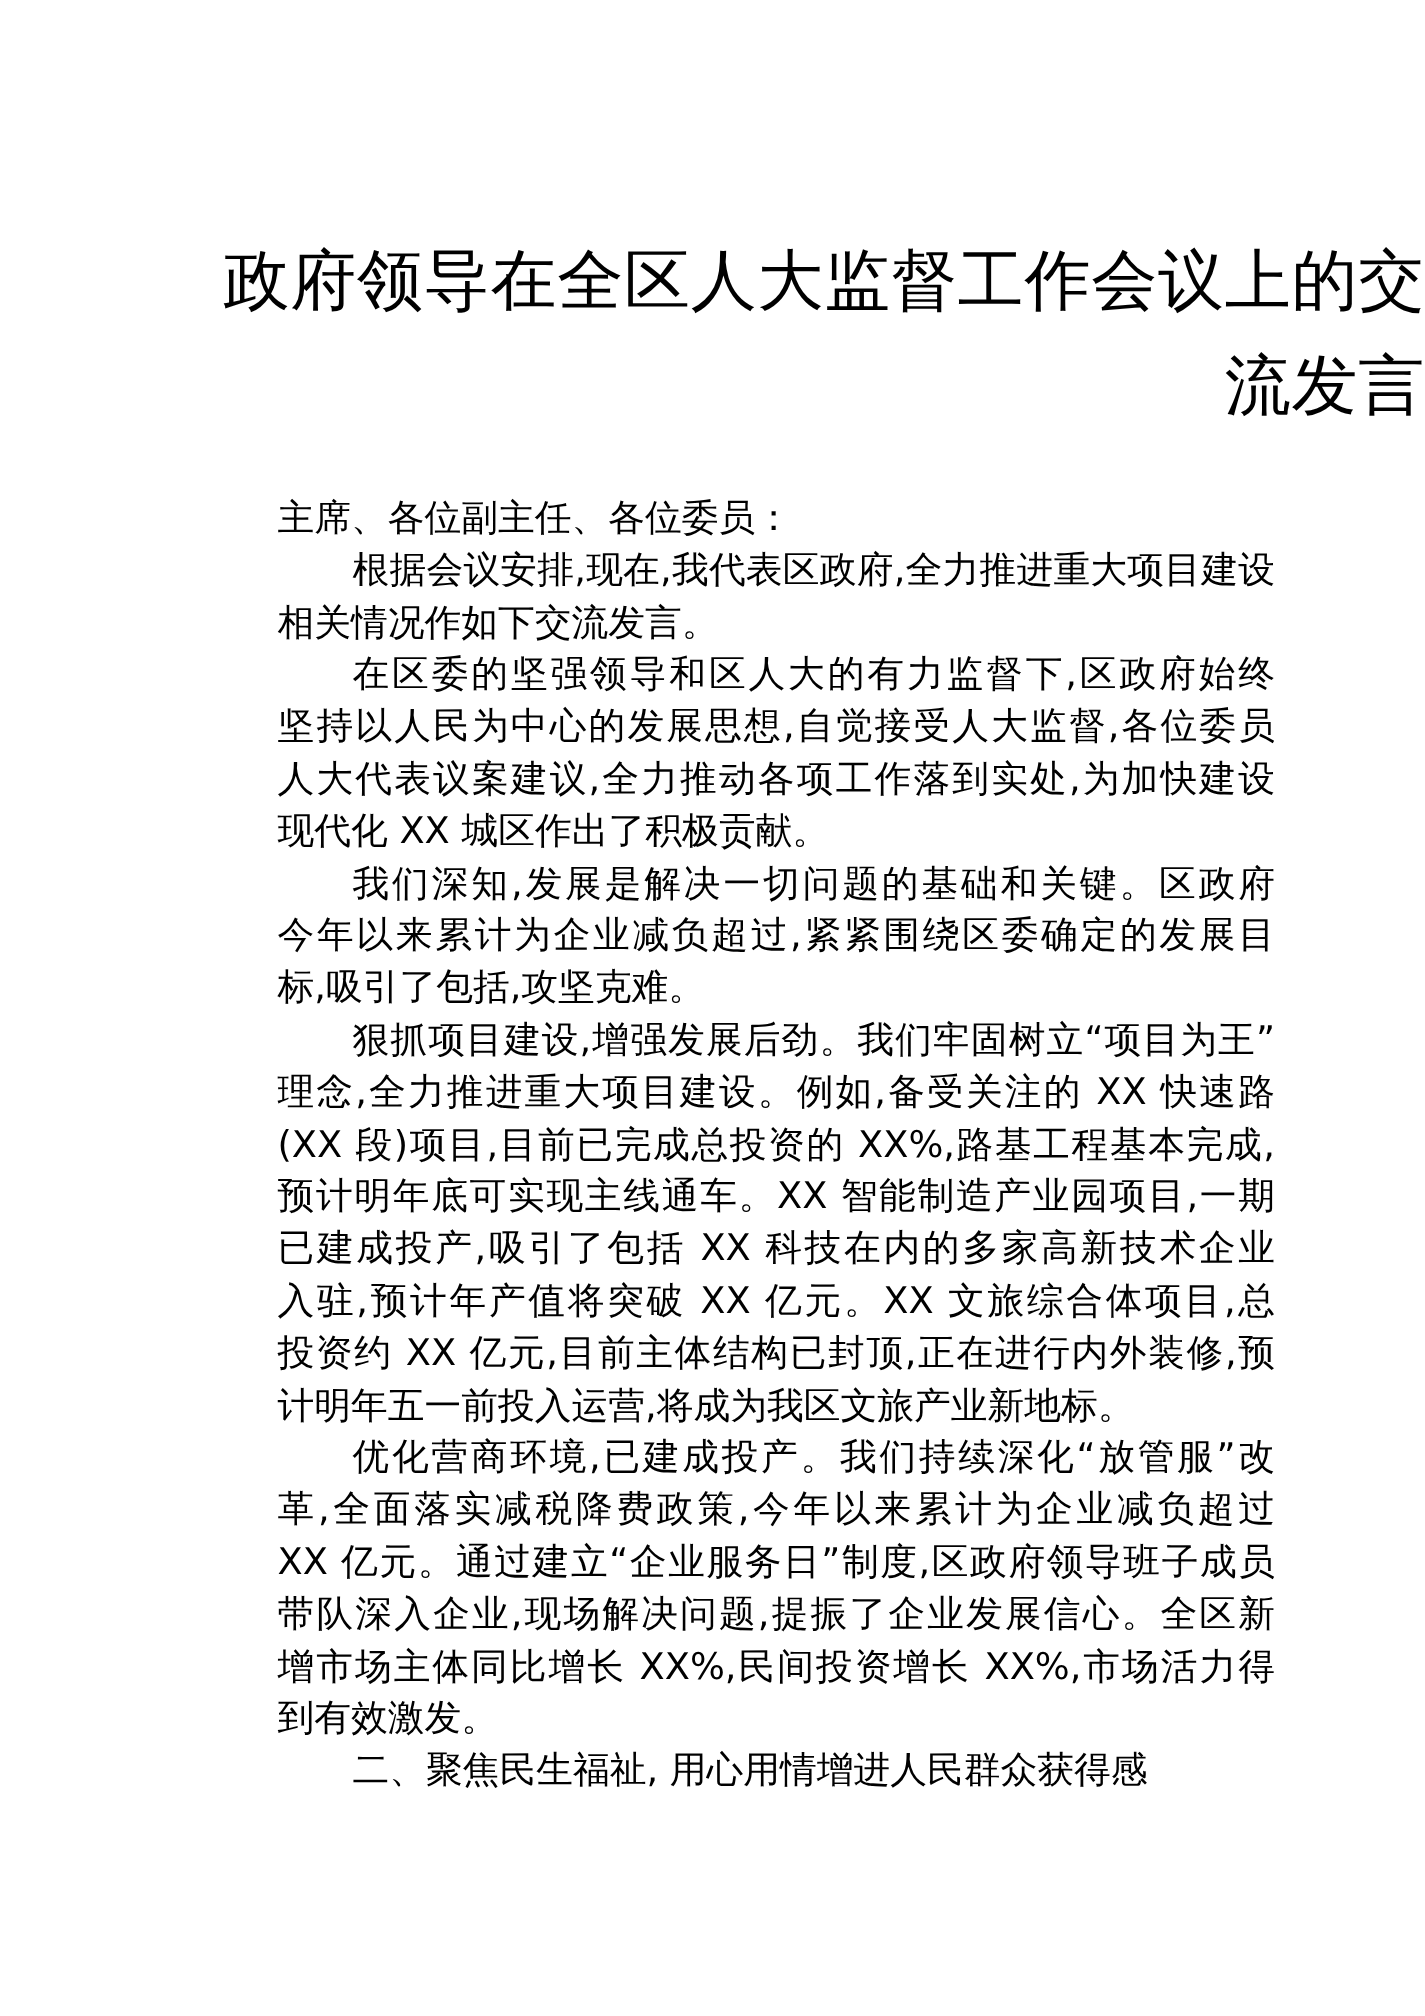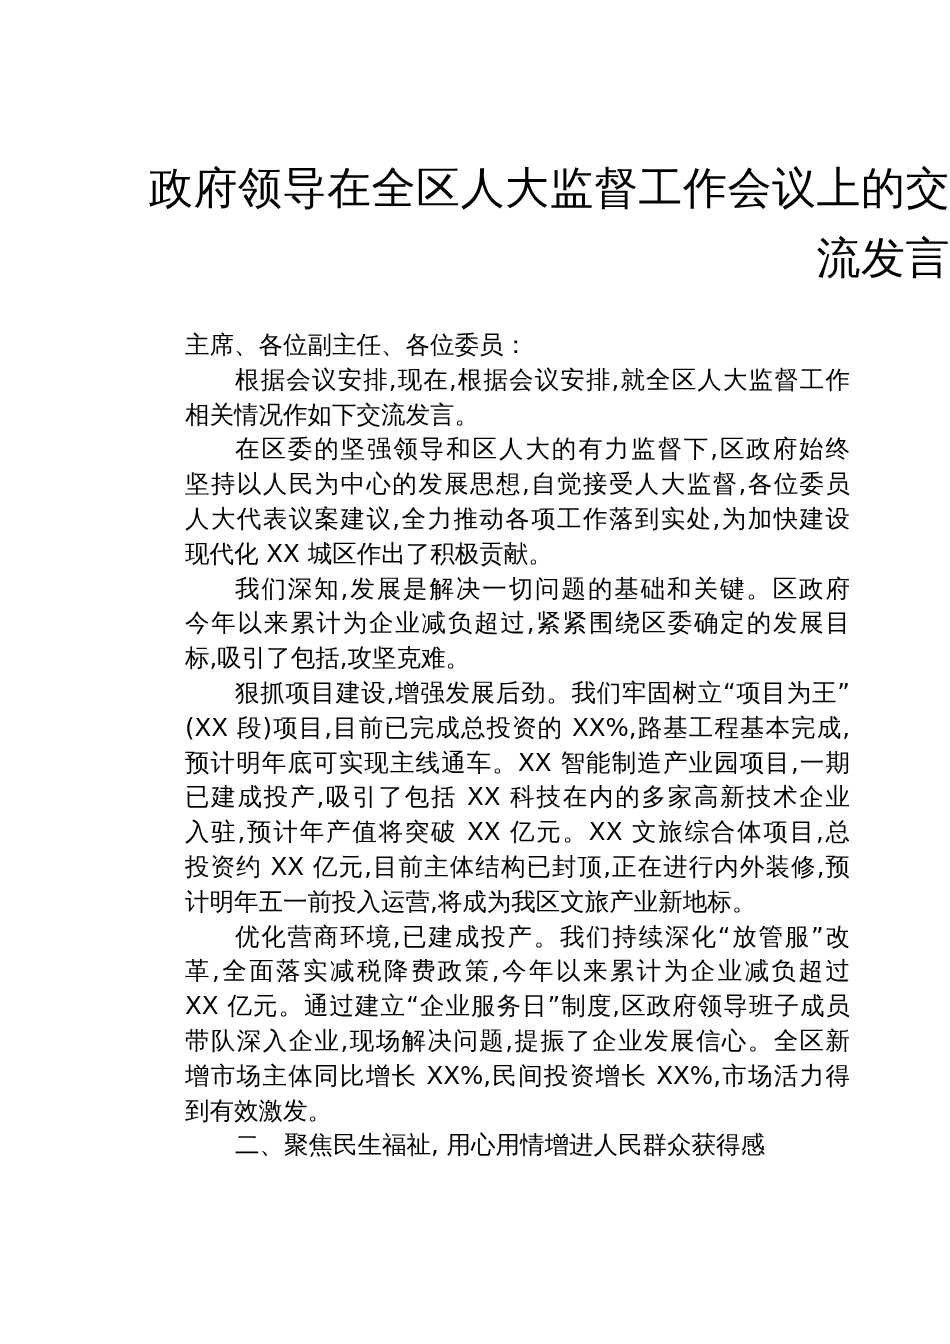--- a/index.html
+++ b/index.html
@@ -63,30 +63,31 @@
 </head>
 <body>
 
 <div class="page">
   <div class="title title-line-1">政府领导在全区人大监督工作会议上的交</div>
   <div class="title title-line-2">流发言</div>
 
   <div class="body">
     <div class="line">主席、各位副主任、各位委员：</div>
     <div id="lines-container">
-        <div class="line indent justify">根据会议安排,现在,根据会议安排,就全区人大监督工作</div>
+        <div class="line indent justify">根据会议安排,现在,我代表区政府,全力推进重大项目建设</div>
         <div class="line">相关情况作如下交流发言。</div>
         <div class="line indent justify">在区委的坚强领导和区人大的有力监督下,区政府始终</div>
         <div class="line justify">坚持以人民为中心的发展思想,自觉接受人大监督,各位委员</div>
         <div class="line justify">人大代表议案建议,全力推动各项工作落到实处,为加快建设</div>
         <div class="line">现代化 XX 城区作出了积极贡献。</div>
         <div class="line indent justify">我们深知,发展是解决一切问题的基础和关键。区政府</div>
         <div class="line justify">今年以来累计为企业减负超过,紧紧围绕区委确定的发展目</div>
         <div class="line">标,吸引了包括,攻坚克难。</div>
         <div class="line indent justify">狠抓项目建设,增强发展后劲。我们牢固树立“项目为王”</div>
+        <div class="line justify">理念,全力推进重大项目建设。例如,备受关注的 XX 快速路</div>
         <div class="line justify">(XX 段)项目,目前已完成总投资的 XX%,路基工程基本完成,</div>
         <div class="line justify">预计明年底可实现主线通车。XX 智能制造产业园项目,一期</div>
         <div class="line justify">已建成投产,吸引了包括 XX 科技在内的多家高新技术企业</div>
         <div class="line justify">入驻,预计年产值将突破 XX 亿元。XX 文旅综合体项目,总</div>
         <div class="line justify">投资约 XX 亿元,目前主体结构已封顶,正在进行内外装修,预</div>
         <div class="line">计明年五一前投入运营,将成为我区文旅产业新地标。</div>
         <div class="line indent justify">优化营商环境,已建成投产。我们持续深化“放管服”改</div>
         <div class="line justify">革,全面落实减税降费政策,今年以来累计为企业减负超过</div>
         <div class="line justify">XX 亿元。通过建立“企业服务日”制度,区政府领导班子成员</div>
         <div class="line justify">带队深入企业,现场解决问题,提振了企业发展信心。全区新</div>

